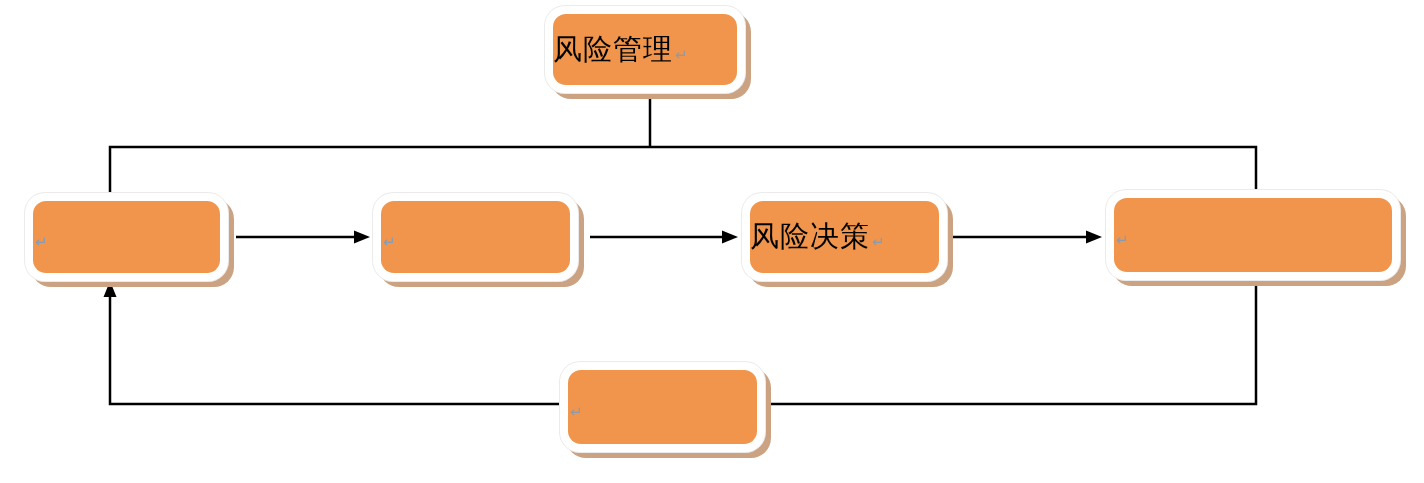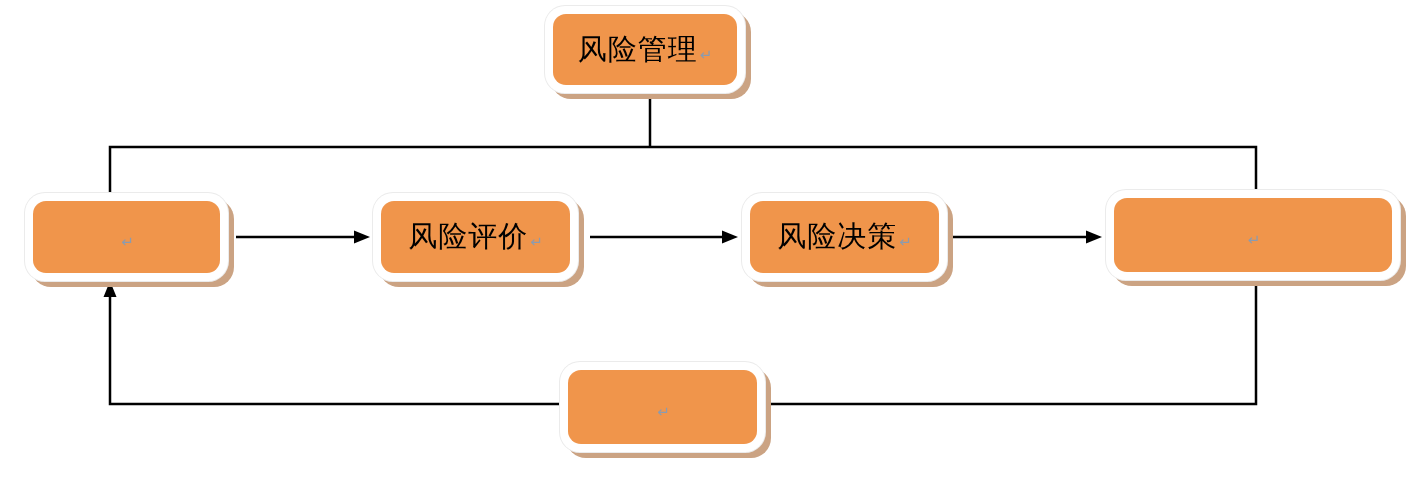--- a/index.html
+++ b/index.html
@@ -27,21 +27,20 @@
     justify-content: stretch;
     padding: 8px;
     box-sizing: border-box;
   }
   .node-inner {
     flex: 1;
     background: #F0954B;
     border-radius: 13px;
     display: flex;
     align-items: center;
-    justify-content: center;
     white-space: nowrap;
   }
   .label {
     color: #000000;
     font-size: 29px;
     letter-spacing: 1px;
   }
   .pmark {
     color: #8B9BAF;
     font-size: 15px;
@@ -83,21 +82,20 @@
   </div>
 
   <div class="node" style="left:25px; top:193px; width:203px; height:88px;">
     <div class="node-inner">
         <span class="pmark">↵</span>
     </div>
   </div>
 
   <div class="node" style="left:373px; top:193px; width:205px; height:88px;">
     <div class="node-inner">
-      <span class="label">风险评价</span>
         <span class="pmark">↵</span>
     </div>
   </div>
 
   <div class="node" style="left:742px; top:193px; width:205px; height:88px;">
     <div class="node-inner">
       <span class="label">风险决策</span>
         <span class="pmark">↵</span>
     </div>
   </div>

